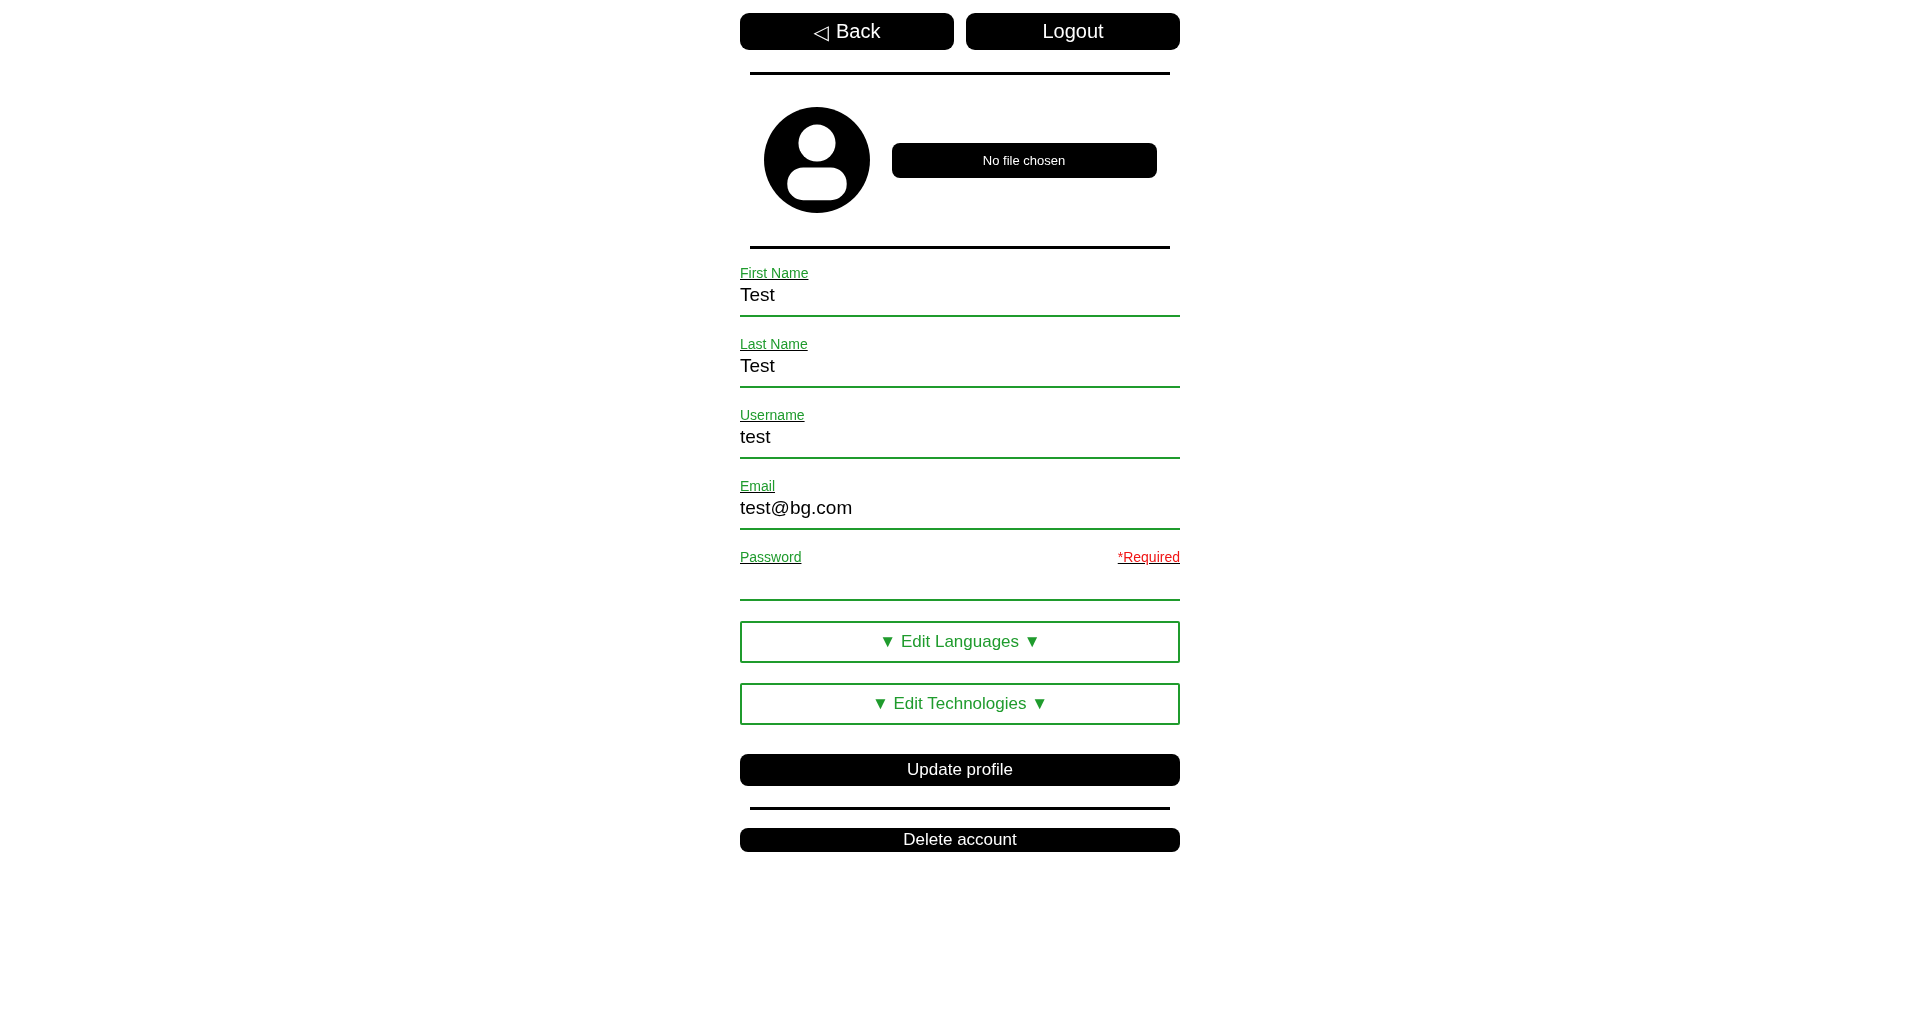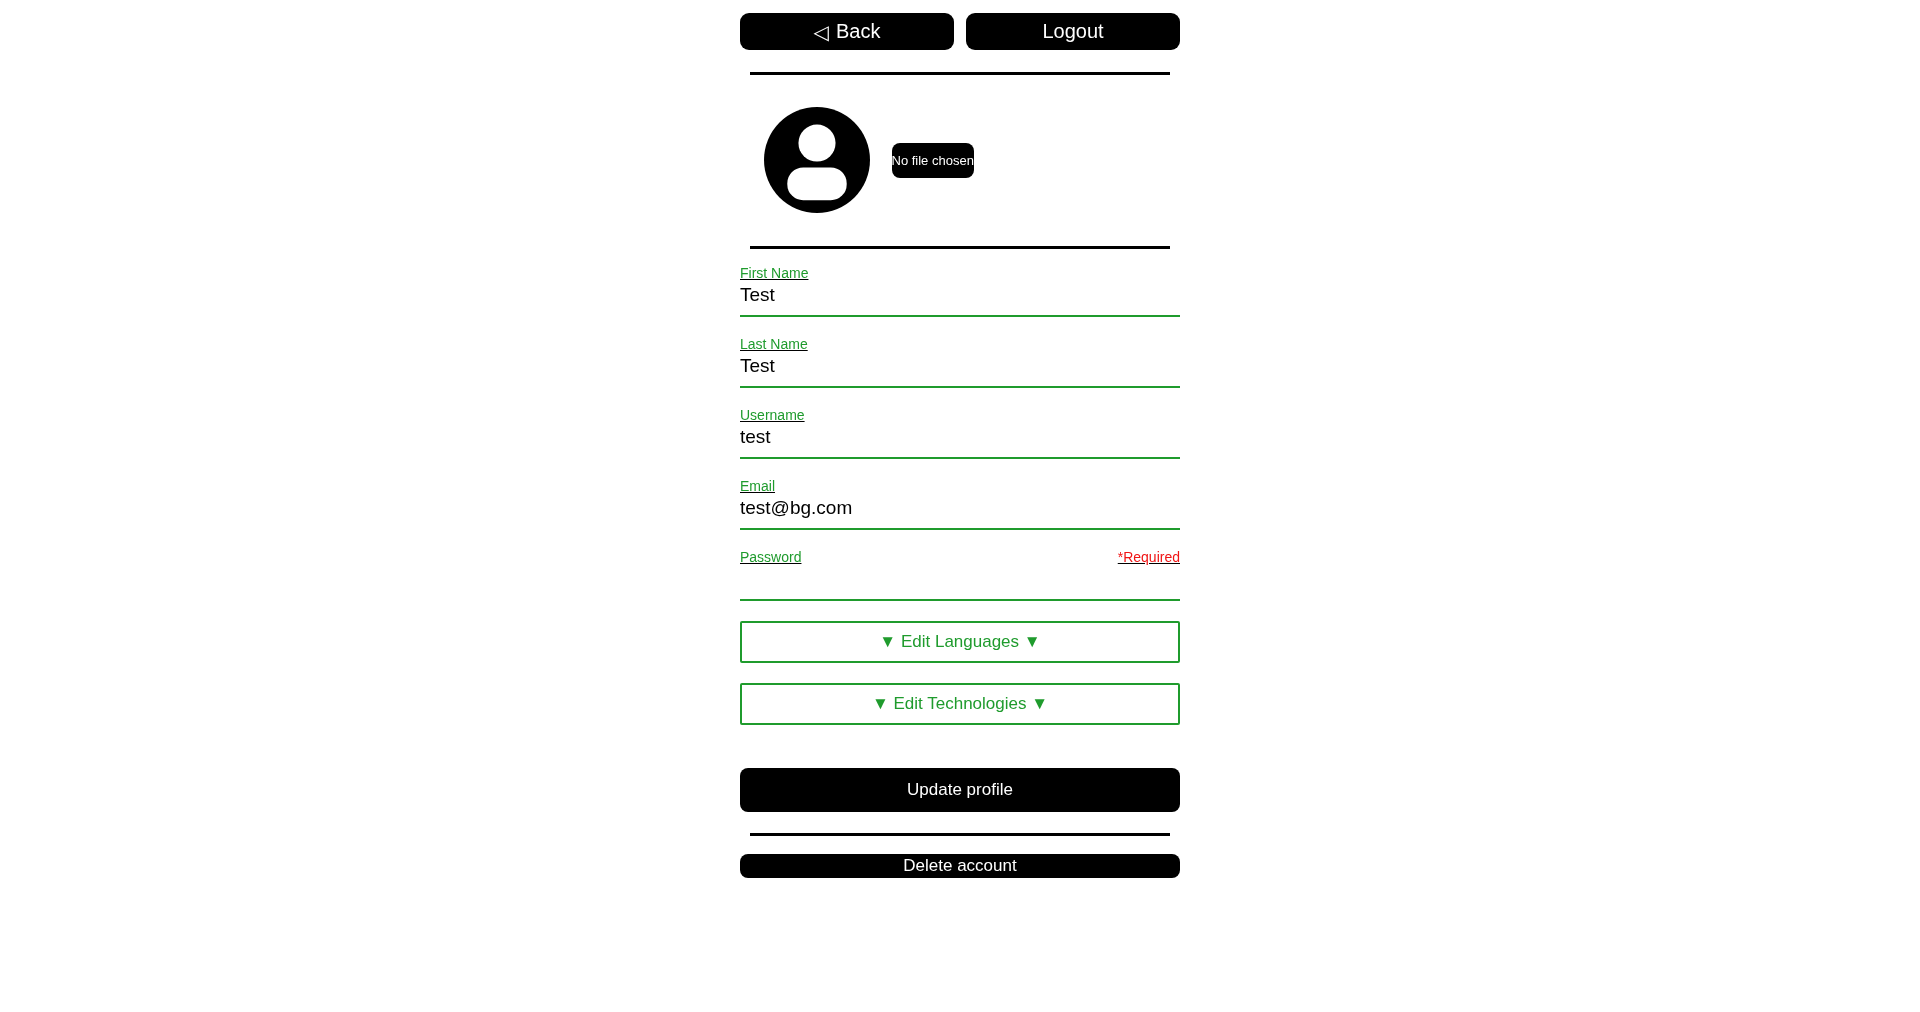--- a/index.html
+++ b/index.html
@@ -50,21 +50,21 @@
     gap: 22px;
     margin-top: 32px;
   }
   .avatar {
     width: 106px;
     height: 106px;
     flex: 0 0 106px;
   }
   .picture-col {
     display: flex;
-    flex-direction: row;
+    flex-direction: column;
     gap: 17px;
     width: 265px;
   }
   .file-input {
     height: 35px;
     font-size: 13px;
     border-radius: 8px;
   }
   .update-pic-btn {
     height: 34px;
@@ -116,24 +116,24 @@
     font-family: "Liberation Sans", sans-serif;
     cursor: pointer;
     margin-top: 20px;
     text-align: center;
   }
   .btn-languages { height: 42px; }
   .btn-technologies { height: 42px; }
   
   .btn-update-profile {
     width: 100%;
-    height: 44px;
+    height: 32px;
     font-size: 17px;
     border-radius: 8px;
-    margin-top: 43px;
+    margin-top: 29px;
   }
   .divider-3 { margin-top: 21px; }
   .btn-delete-account {
     width: 100%;
     height: 24px;
     font-size: 17px;
     border-radius: 8px;
     margin-top: 18px;
   }
 </style>

